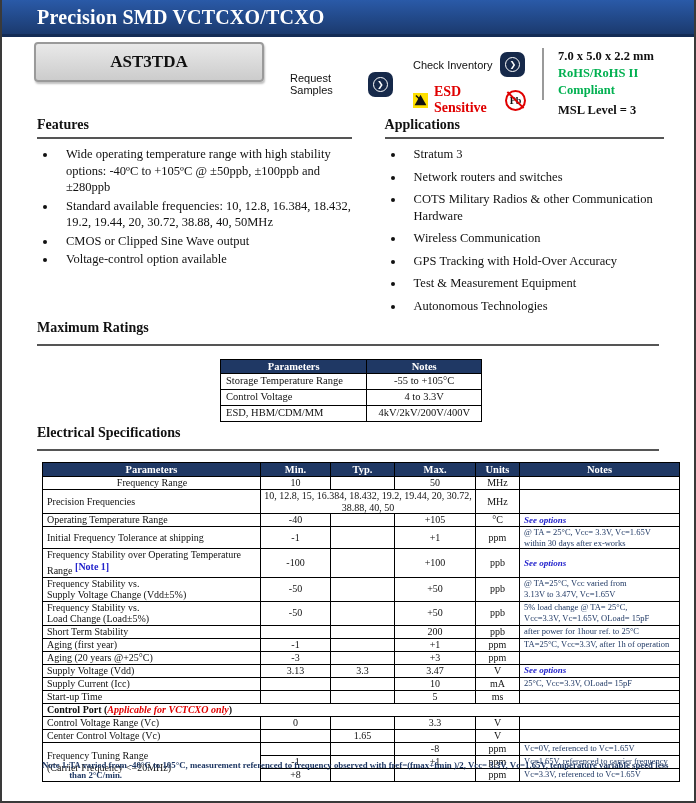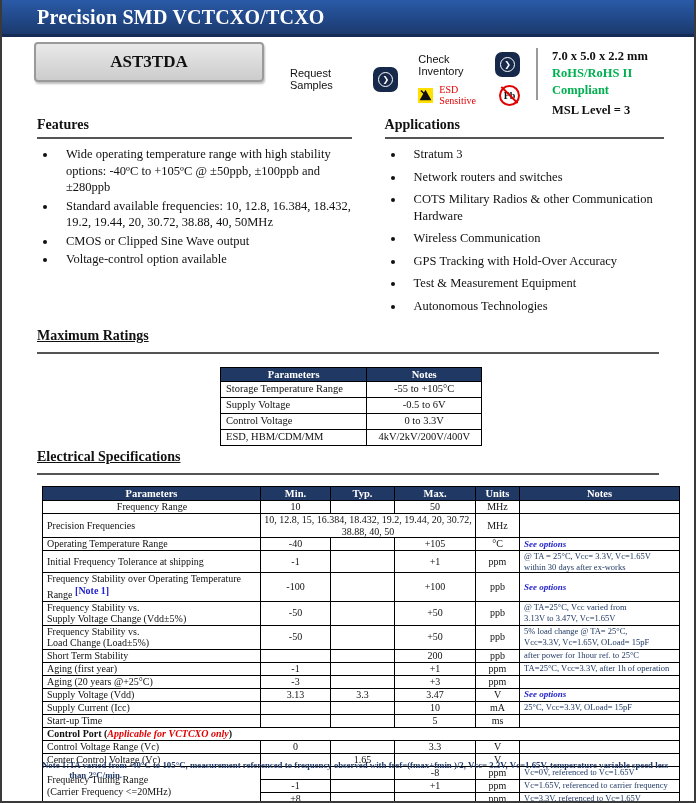--- a/index.html
+++ b/index.html
@@ -29,42 +29,42 @@
   .arrow-btn {
     width:25px; height:25px; background:#16294a; border:none; border-radius:7px;
     display:flex; align-items:center; justify-content:center; cursor:pointer; padding:0; flex:none;
   }
   .arrow-circle {
     width:15px; height:15px; border:1.5px solid #fff; border-radius:50%;
     color:#fff; font-size:8px; line-height:14px; text-align:center; display:block;
   }
   .esd-line { display:flex; align-items:center; justify-content:flex-end; gap:6px; margin-top:7px; }
   .esd-icon { width:15px; height:15px; background:var(--yellow,#ffe000); display:inline-flex; align-items:center; justify-content:center; flex:none; }
-  .esd-label { color:var(--red,#e00000); font-weight:normal; font-size:10px; font-family:"Liberation Serif",serif; }
+  .esd-label { color:var(--red,#e00000); font-weight:bold; font-size:14px; font-family:"Liberation Serif",serif; }
   .pb-icon {
     position:relative; width:21px; height:21px; border:2px solid var(--red,#e00000); border-radius:50%;
     display:flex; align-items:center; justify-content:center; font-size:10px; font-weight:bold; color:#111; flex:none;
     font-family:"Liberation Serif",serif;
   }
   .pb-icon::after { content:""; position:absolute; left:-3px; top:7.5px; width:23px; height:2px; background:var(--red,#e00000); transform:rotate(45deg); }
   .vdivider { width:2px; height:52px; background:#9a9a9a; margin:6px 14px 0 16px; flex:none; }
   .compliance { margin-top:6px; font-size:12.5px; line-height:1.35; }
   .compliance .dim { font-weight:bold; }
   .compliance .rohs { font-weight:bold; color:var(--green,#00b050); }
   .compliance .msl { font-weight:bold; margin-top:3px; }
   
   .columns { display:flex; padding:0 30px 0 35px; margin-top:14px; }
   .col-left { width:322px; }
   .col-right { width:286px; margin-left:33px; }
   h2.sec { margin:0; font-size:14px; font-weight:bold; border-bottom:2px solid #555; padding-bottom:4px; }
   ul.blist { margin:7px 0 0 0; padding-left:20px; font-size:12.5px; line-height:1.32; }
   ul.blist li { padding-left:9px; margin-bottom:2px; }
   .col-right ul.blist li { margin-bottom:6px; }
   
-  .fullsec { margin:8px 35px 0 35px;text-decoration:underline; }
+  .fullsec { margin:0 35px 0 35px; }
   .fullsec h2 { margin:0; font-size:14px; font-weight:bold; }
   .fullsec .rule { border-bottom:2px solid #555; margin-top:8px; }
   
   table { border-collapse:collapse; font-size:10px; }
   th {
     background:var(--navy,#1f3864); color:#fff; font-weight:bold; font-size:10.5px;
     border:1px solid #000; padding:1px 3px;
   }
   td { border:1px solid #000; padding:0 3px; text-align:center; vertical-align:middle; white-space:pre-line; line-height:1.15; }
   .ratings-table { width:262px; margin:13px 0 0 218px; }
@@ -174,26 +174,22 @@
           <th>Parameters</th>
           <th>Notes</th>
         </tr>
       </thead>
     <tbody>
         <tr>
           <td class="c-param">Storage Temperature Range</td>
           <td class="c-val">-55 to +105°C</td>
         </tr>
         <tr>
-          <td class="c-param">Supply Voltage</td>
-          <td class="c-val">-0.5 to 6V</td>
-        </tr>
-        <tr>
           <td class="c-param">Control Voltage</td>
-          <td class="c-val">0 to 3.3V</td>
+          <td class="c-val">4 to 3.3V</td>
         </tr>
         <tr>
           <td class="c-param">ESD, HBM/CDM/MM</td>
           <td class="c-val">4kV/2kV/200V/400V</td>
         </tr>
       </tbody>
   </table>
 
   <div class="fullsec" style="margin-top:3px;">
     <h2>Electrical Specifications</h2>

